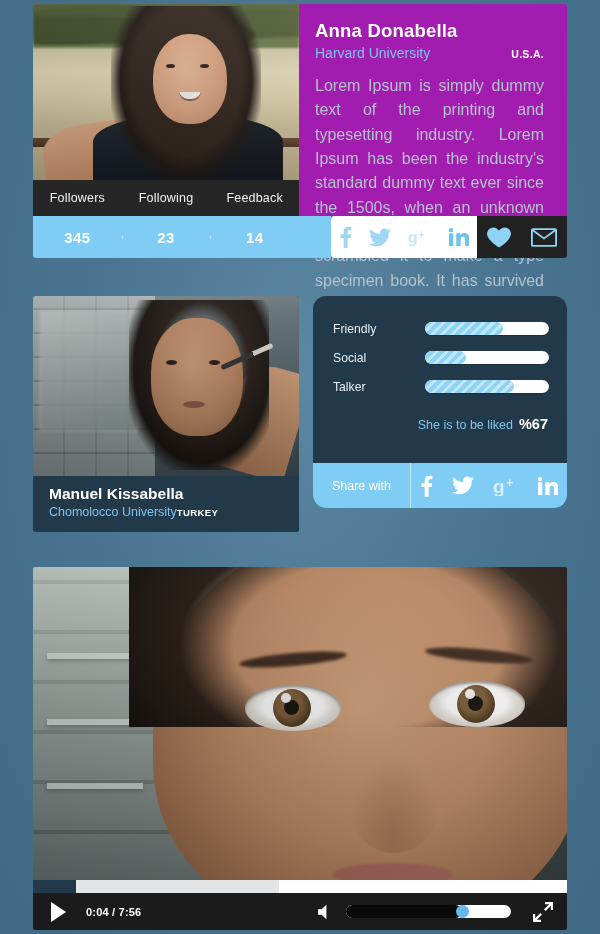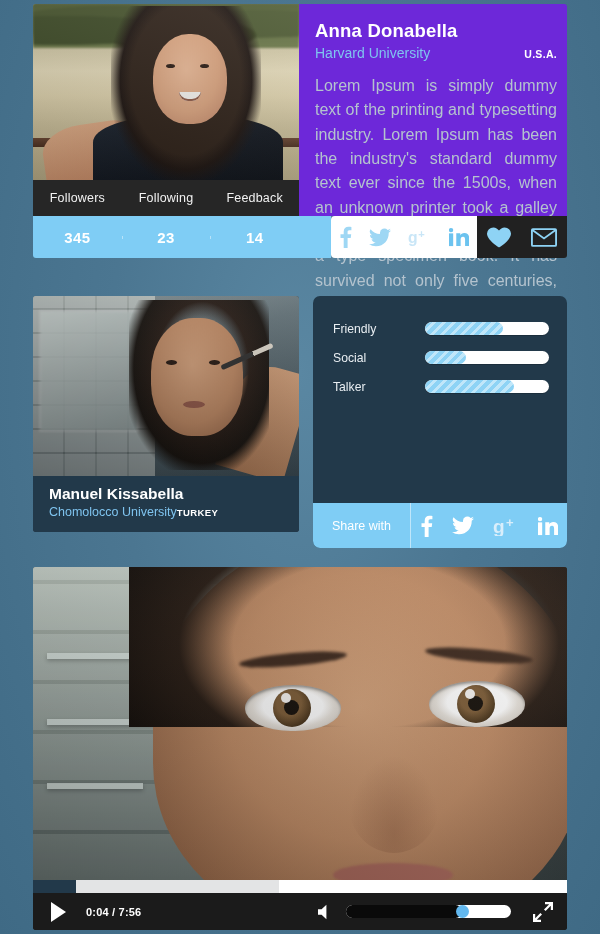--- a/index.html
+++ b/index.html
@@ -75,22 +75,22 @@
   }
   .c1-stat { flex:1; text-align:center; color:#fff; font-size:15px; font-weight:bold;
     letter-spacing:.3px; position:relative; }
   .c1-stat + .c1-stat::before {
     content:""; position:absolute; left:0; top:7px; bottom:7px; width:1px;
     background:rgba(255,255,255,.45);
   }
 
   .c1-info {
     position:absolute; left:266px; top:0; width:268px; height:212px;
-    background:#6d28d9; border-top-right-radius:3px;
-    padding:16px 10px 0 16px;
+    background:#a21caf; border-top-right-radius:3px;
+    padding:16px 23px 0 16px;
   }
   .c1-name { color:#ffffff; font-size:18.5px; font-weight:bold; letter-spacing:.2px; }
   .c1-subrow { display:flex; align-items:baseline; justify-content:space-between; margin-top:3px; }
   .c1-uni { color:#7fc4ef; font-size:14px; }
   .c1-country { color:#ffffff; font-size:10.5px; font-weight:bold; letter-spacing:.3px; }
   .c1-body { color:#b4c3ce; font-size:16px; line-height:1.52; margin-top:13px;
     text-align:justify; }
 
   .c1-social {
     position:absolute; left:298px; top:212px; width:146px; height:42px;
@@ -141,22 +141,22 @@
   .ph2-shade { position:absolute; inset:0;
     background:linear-gradient(200deg, rgba(255,255,255,.08), rgba(0,0,0,.30)); }
 
   .c2-plate { position:absolute; left:0; top:180px; width:266px; height:56px;
     background:#22394a; padding:9px 16px 16px 16px; }
   .c2-name { color:#ffffff; font-size:15.5px; font-weight:bold; }
   .c2-subrow { display:flex; align-items:baseline; margin-top:2px; }
   .c2-uni { color:#7fc4ef; font-size:12.5px; }
   .c2-country { color:#ffffff; font-size:9.5px; font-weight:bold; letter-spacing:.4px; }
 
-  .c2-right { position:absolute; left:280px; top:0; width:254px; height:252px;
-    background:#22394a; border-radius:7px; overflow:hidden; }
+  .c2-right { position:absolute; left:280px; top:0; width:254px; height:212px;
+    background:#22394a; border-radius:13px; overflow:hidden; }
   .skills { padding:18px 18px 0 20px; }
   .skill { display:flex; align-items:center; height:29px; }
   .skill-label { width:92px; color:#e9eef2; font-size:12.2px; }
   .bar { flex:1; height:13px; border-radius:7px; background:#ffffff; position:relative;
     overflow:hidden; box-shadow:0 1px 0 rgba(0,0,0,.18); }
   .bar-fill { position:absolute; left:0; top:0; bottom:0; border-radius:7px;
     background-color:#8ed3f5;
     background-image: repeating-linear-gradient(-45deg,
       rgba(255,255,255,.45) 0 3px, rgba(255,255,255,0) 3px 7px);
   }
@@ -374,20 +374,23 @@
         </div>
 
         <div class="skill">
           <div class="skill-label">Talker</div>
           <div class="bar">
             <div class="bar-fill" style="width: 72%;"></div>
           </div>
         </div>
       </div>
 
+      <div class="liked-row">
+        <span class="liked-text">She is to be liked</span><span class="liked-pct">%67</span>
+      </div>
 
       <div class="c2-share">
         <div class="share-label">Share with</div>
         <div class="share-icons">
           <span>
             <svg width="13" height="22" viewBox="0 0 13 22">
                 <path fill="#ffffff" d="M8.6 22V12h3.1l.5-3.7H8.6V6c0-1 .3-1.8 1.8-1.8h2V1c-.3 0-1.5-.2-2.9-.2-2.9 0-4.8 1.7-4.8 5v2.5H1.5V12h3.2v10z"></path>
               </svg>
           </span>
           <span>

